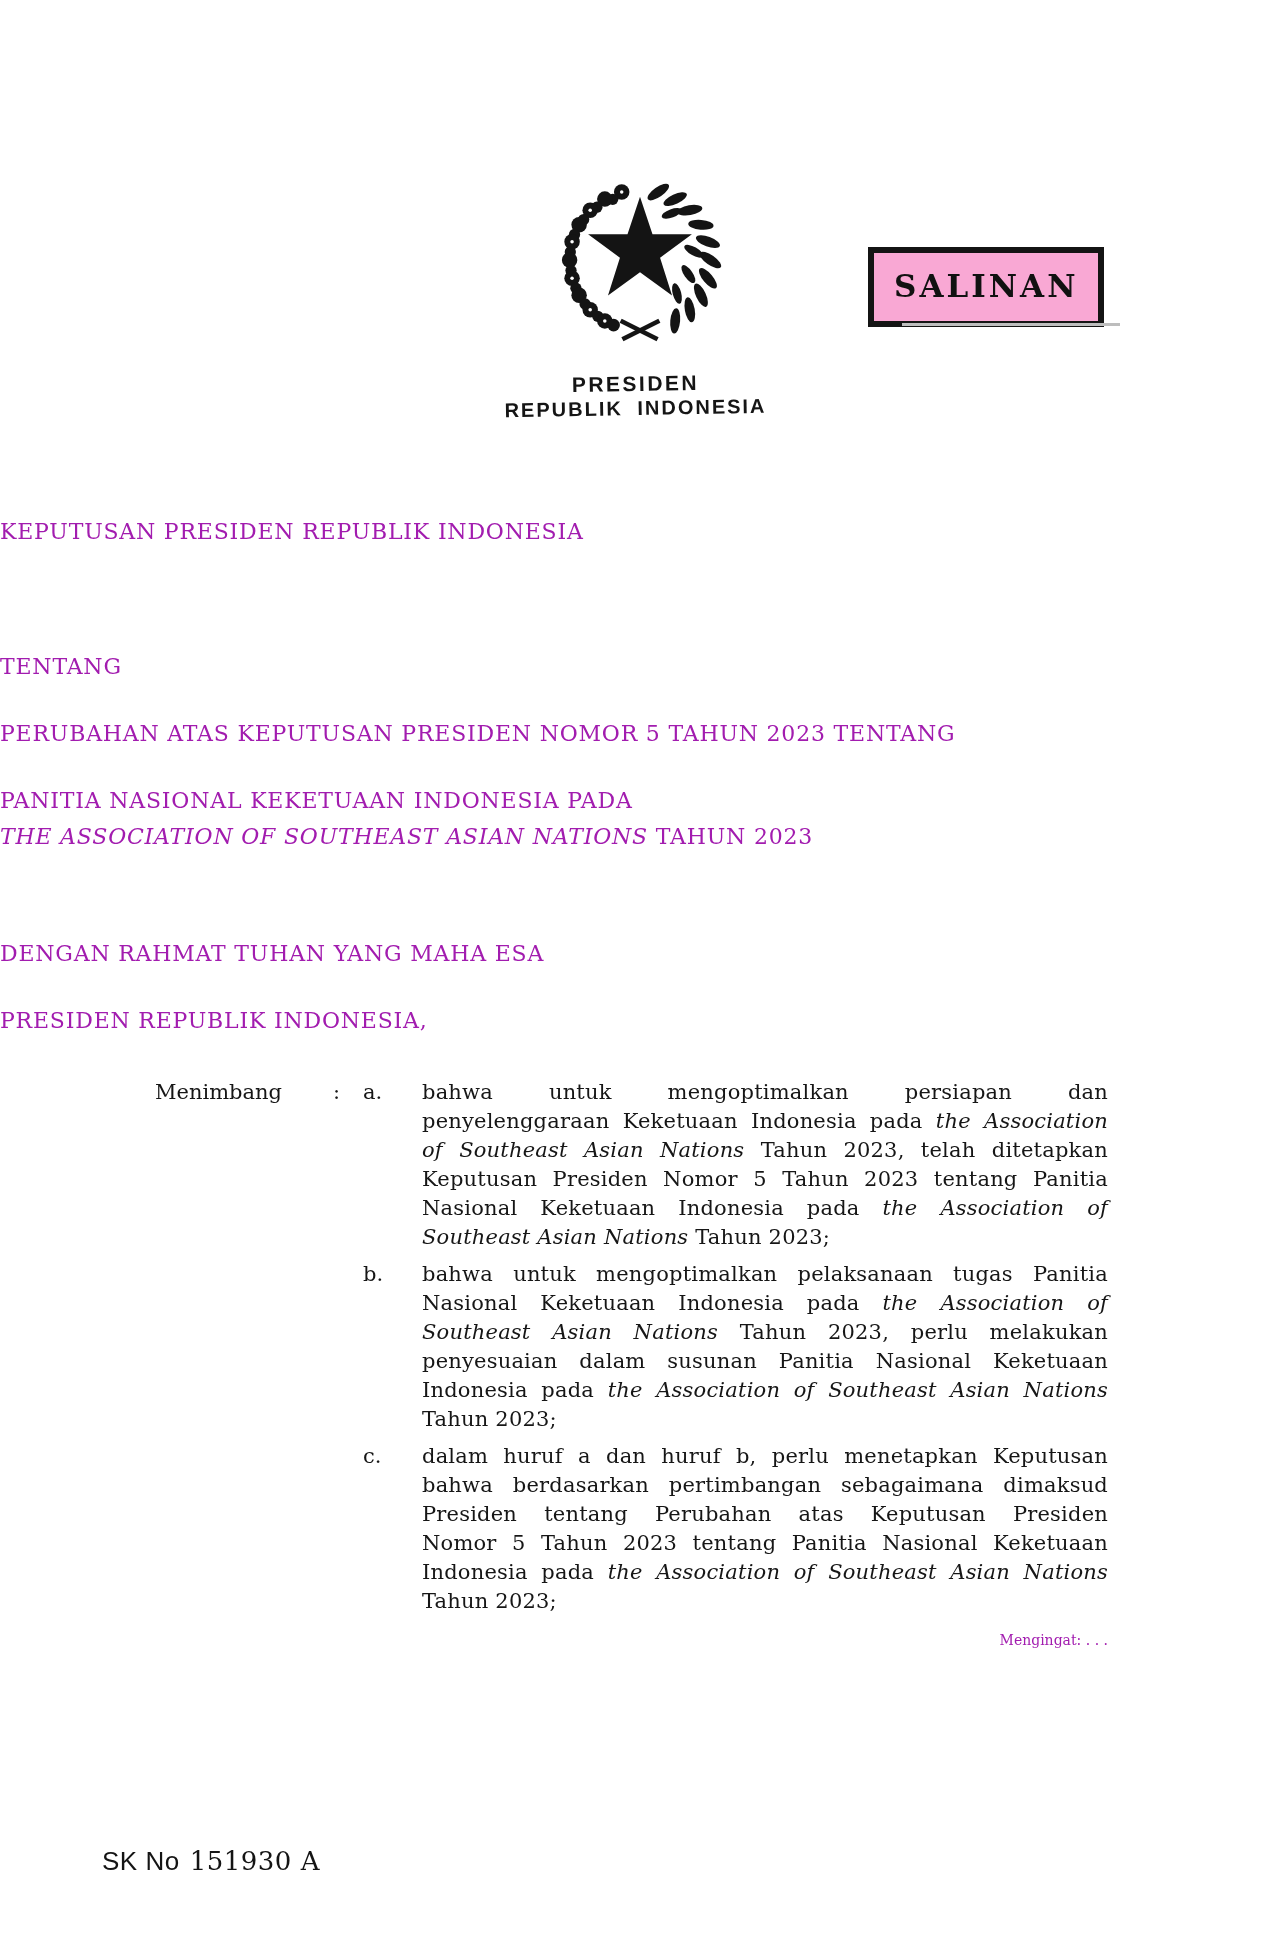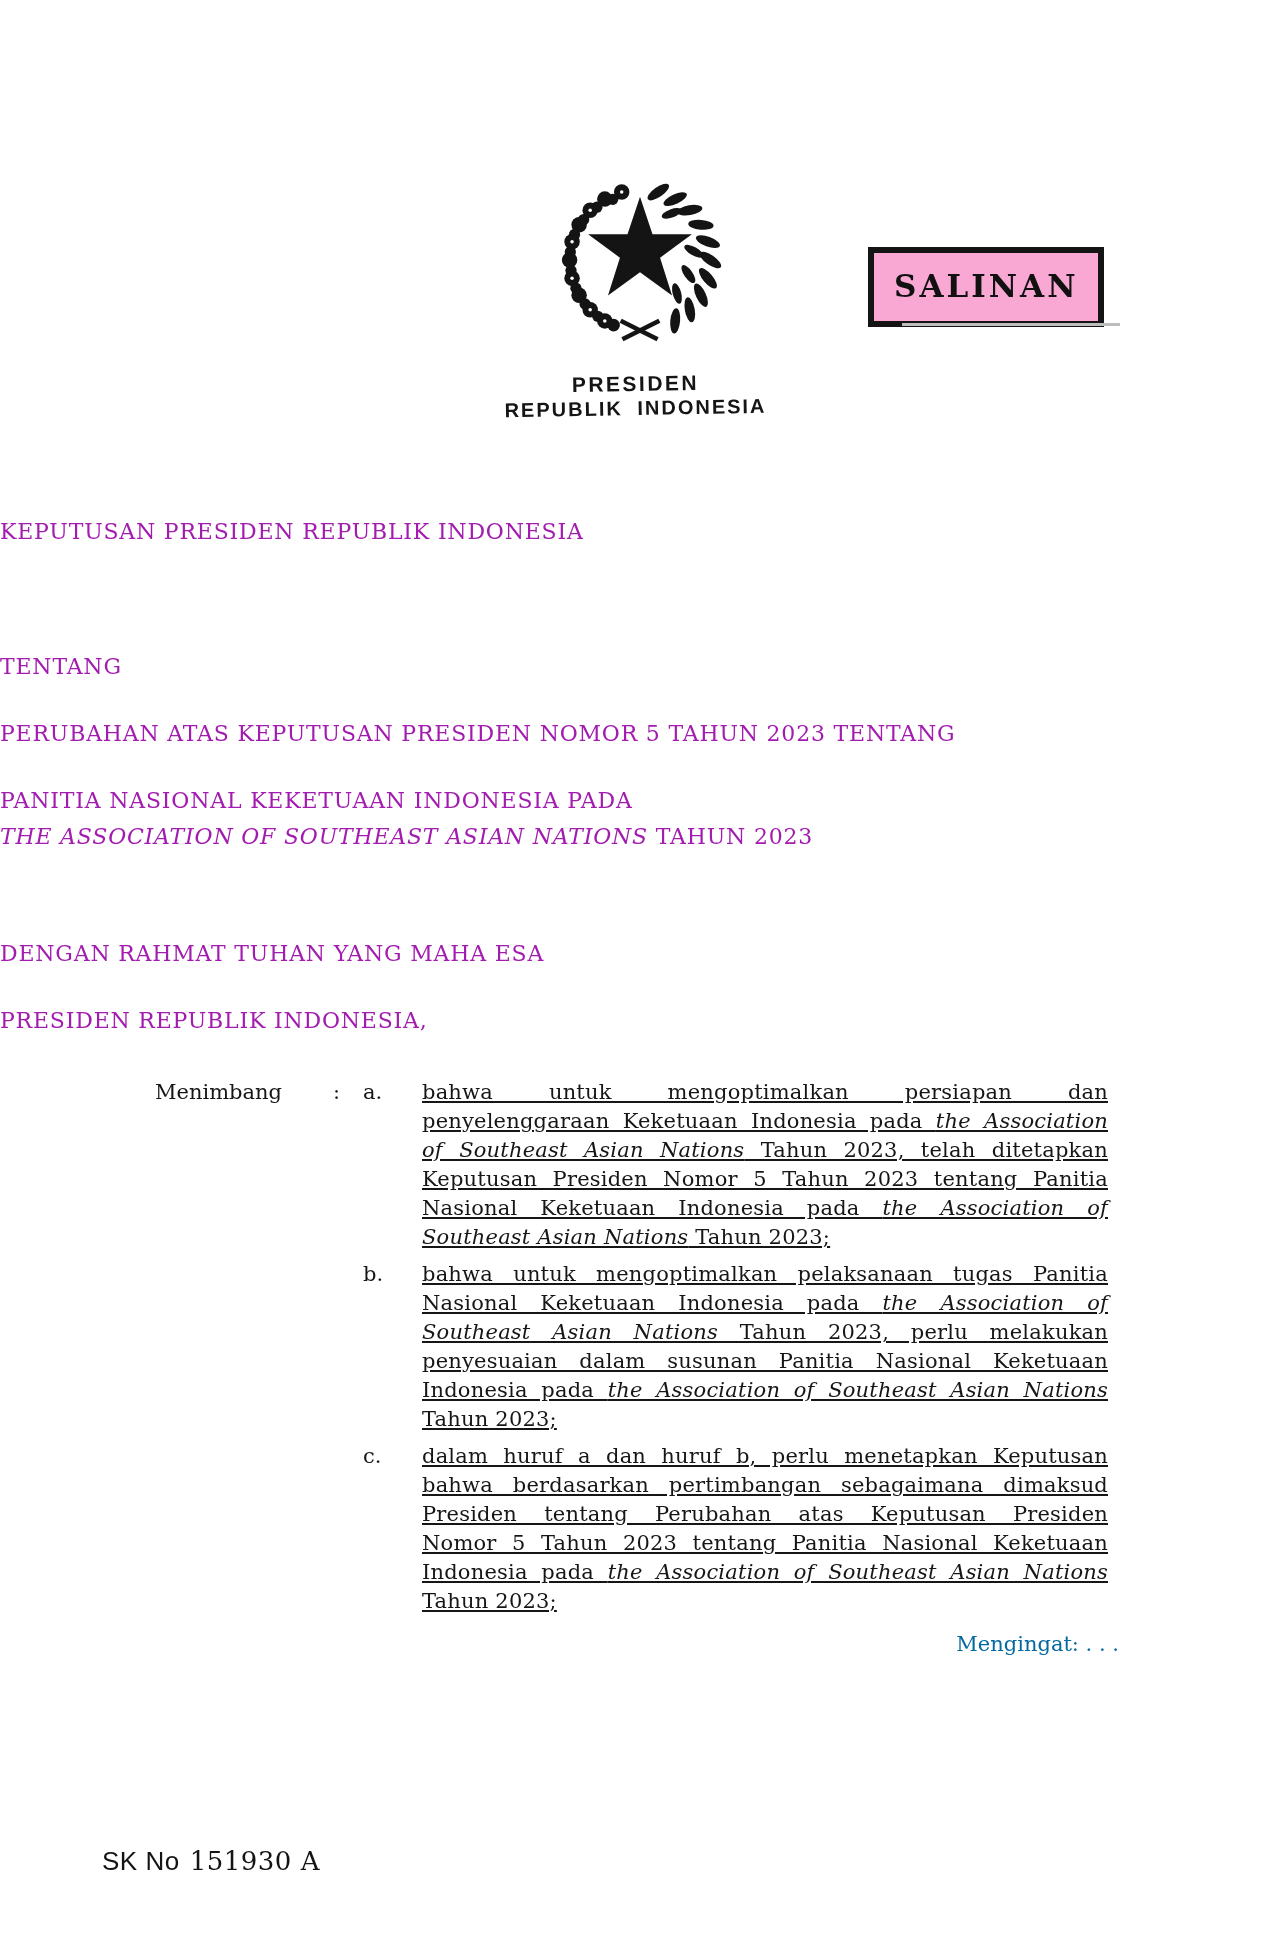--- a/index.html
+++ b/index.html
@@ -78,36 +78,36 @@
     width: 953px;
     display: grid;
     grid-template-columns: 178px 30px 1fr;
     font-size: 21px;
     line-height: 29px;
     color: #161616;
   }
   .m-label, .m-colon { white-space: nowrap; }
   .m-items { display: flex; flex-direction: column; gap: 8px; }
   .m-item { display: grid; grid-template-columns: 59px 1fr; }
-  .m-lines { width: 686px; text-decoration: underline; }
+  .m-lines { width: 686px; }
   .line {
     text-align: justify;
     text-align-last: justify;
     white-space: nowrap;
     letter-spacing: 0.2px;
   }
   .line.last { text-align-last: left; }
   .line em { font-style: italic; }
 
   
   .catchword {
     position: absolute;
-    right: 152px; top: 1632px;
-    font-size: 21px;
-    color: #0369a1;
+    right: 163px; top: 1632px;
+    font-size: 14px;
+    color: #a21caf;
   }
   .sk-footer {
     position: absolute;
     left: 102px; top: 1846px;
     font-size: 26px;
     color: #141414;
     letter-spacing: 0.5px;
   }
   .sk-footer .sk-prefix {
     font-family: "Liberation Sans", sans-serif;

